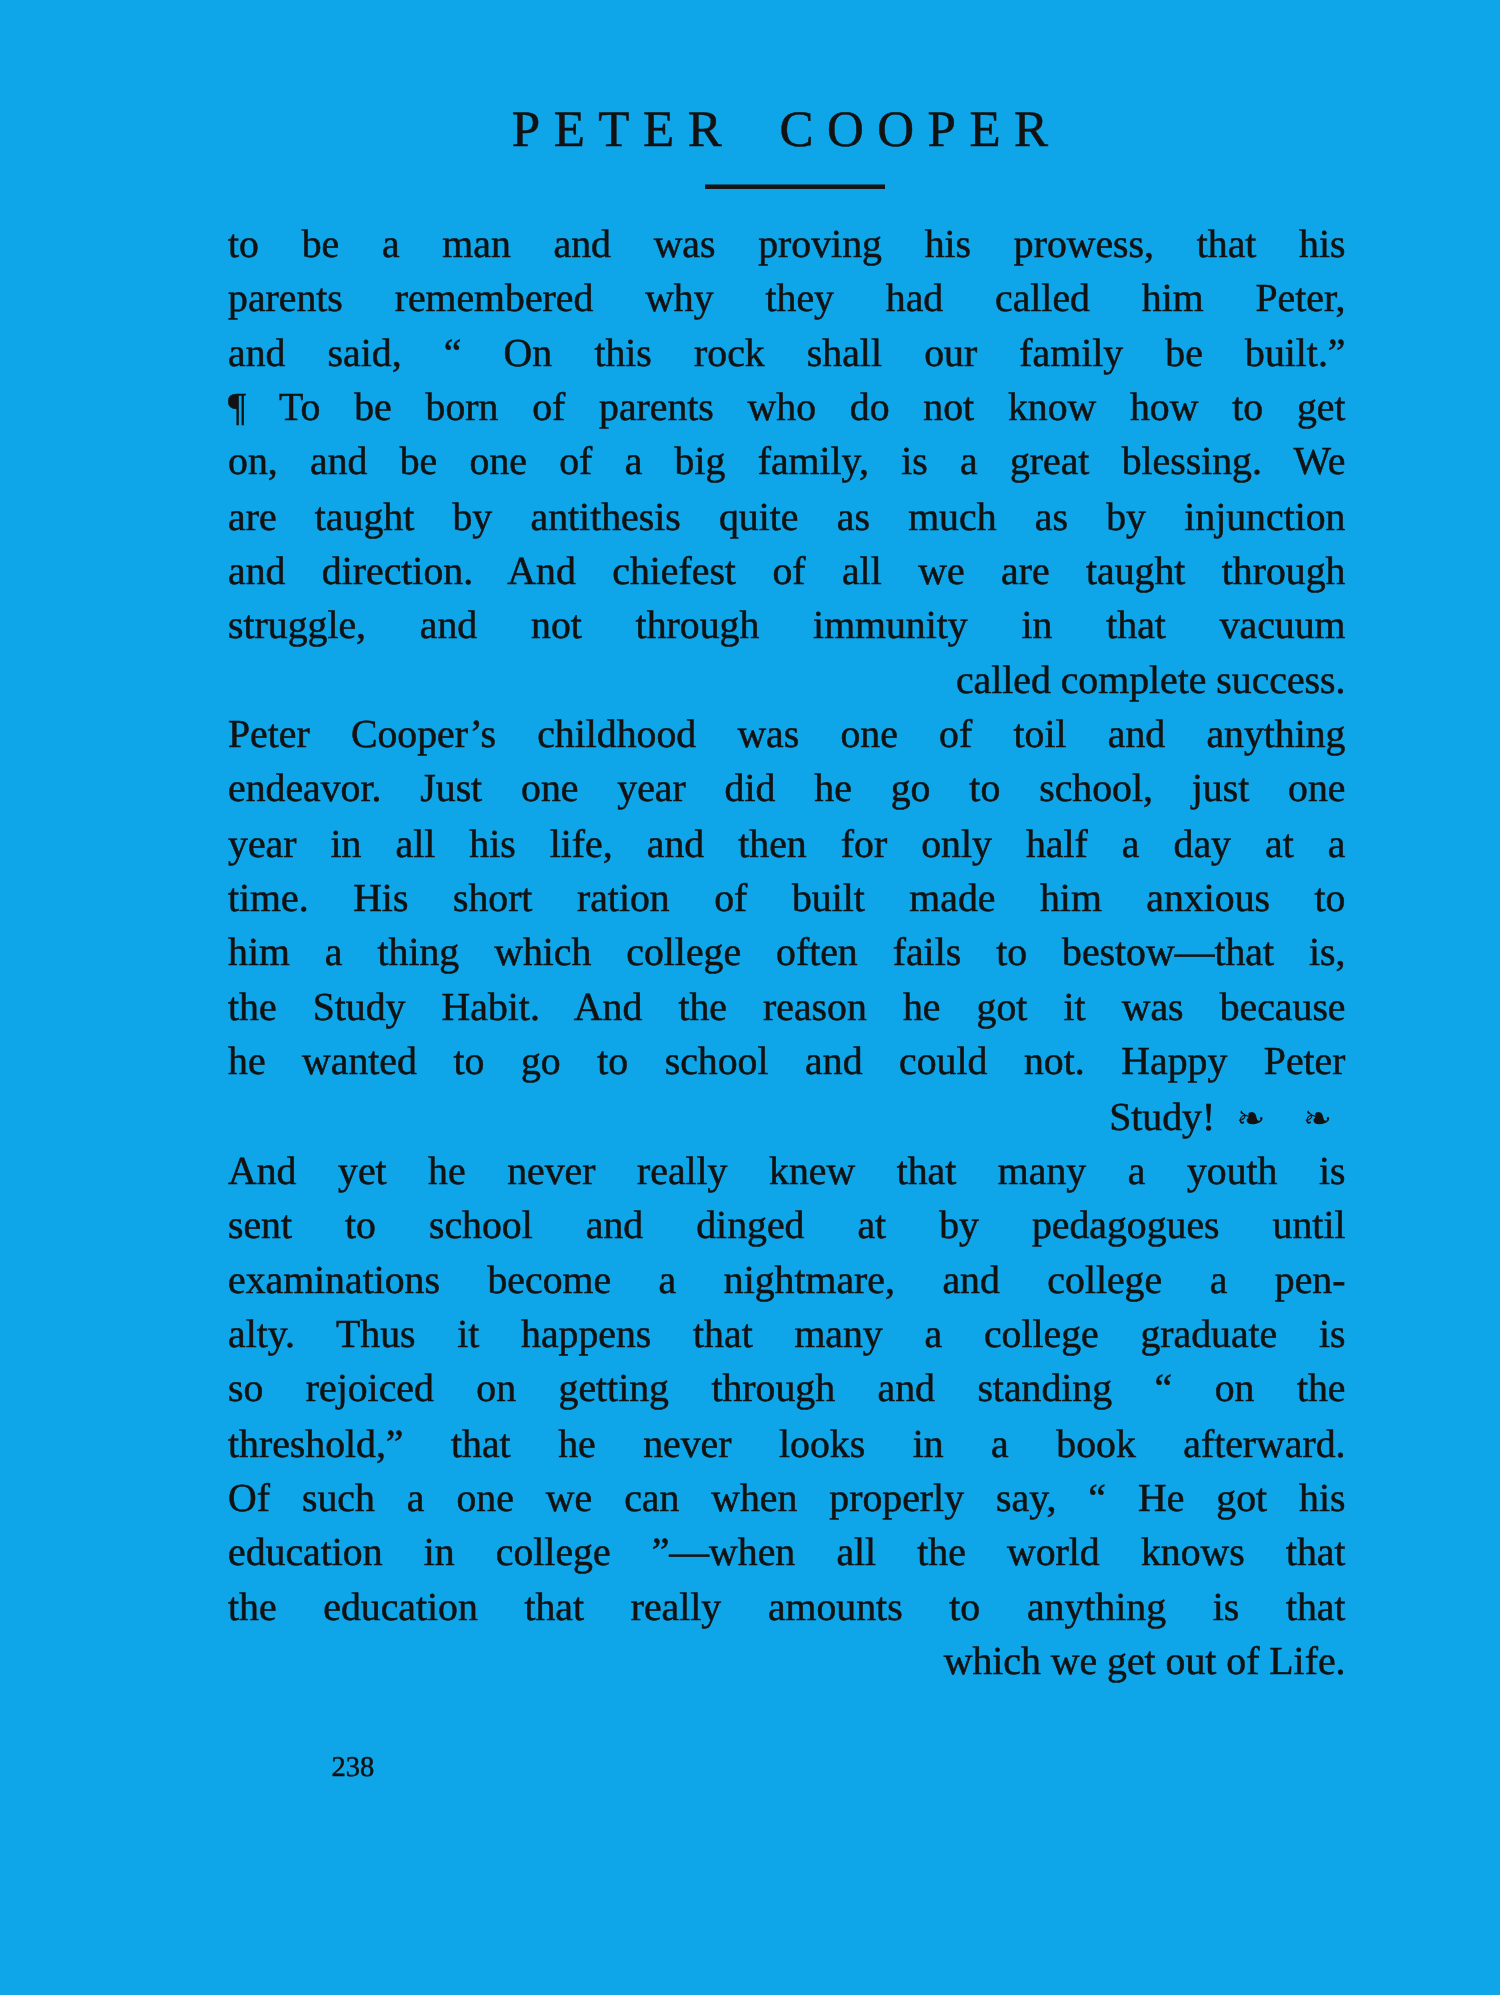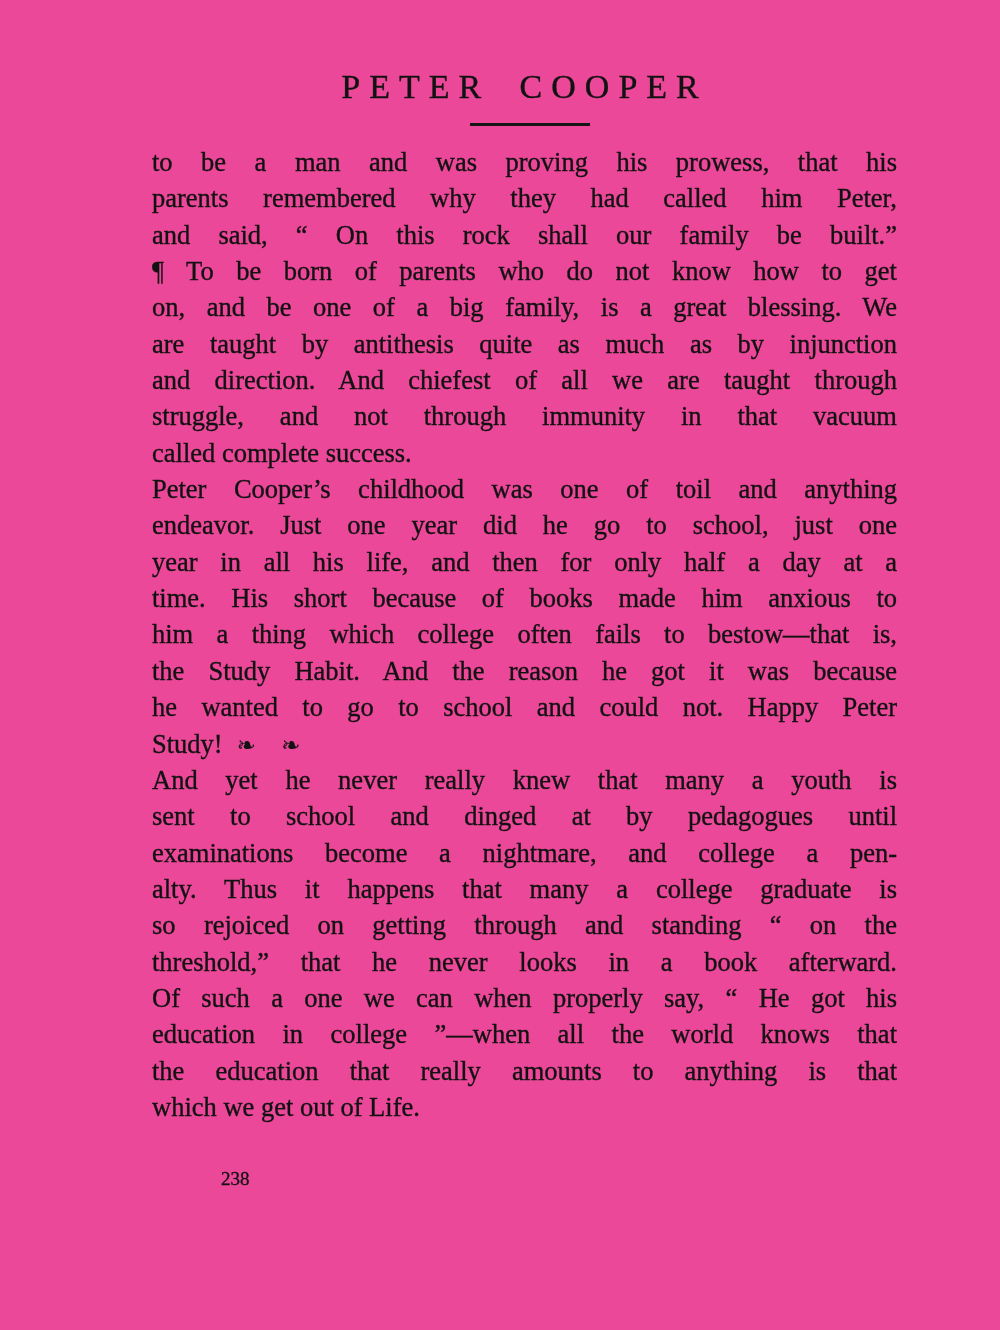--- a/index.html
+++ b/index.html
@@ -4,21 +4,21 @@
 <style>
   html, body {
     margin: 0;
     padding: 0;
     background: #ffffff;
   }
   .page {
     position: relative;
     width: 1000px;
     height: 1330px;
-    background: #ec4899;
+    background: #0ea5e9;
     font-family: "Liberation Serif", "DejaVu Serif", serif;
     color: #121212;
     overflow: hidden;
     -webkit-text-stroke: 0.35px #121212;
   }
   .title {
     position: absolute;
     top: 68px;
     left: 152px;
     width: 745px;
@@ -48,21 +48,21 @@
   .line {
     height: 36.35px;
     line-height: 36.35px;
     overflow: hidden;
   }
   .line.j {
     text-align: justify;
     text-align-last: justify;
   }
   .line.l {
-    text-align: left;
+    text-align: right;
   }
   .orn {
     font-family: "DejaVu Sans", sans-serif;
     font-size: 23px;
     margin-left: 14px;
     letter-spacing: 9px;
     -webkit-text-stroke: 0;
   }
   .pagenum {
     position: absolute;
@@ -84,21 +84,21 @@
       <div class="line j"><span>and said, “ On this rock shall our family be built.”</span></div>
       <div class="line j"><span>¶ To be born of parents who do not know how to get</span></div>
       <div class="line j"><span>on, and be one of a big family, is a great blessing. We</span></div>
       <div class="line j"><span>are taught by antithesis quite as much as by injunction</span></div>
       <div class="line j"><span>and direction. And chiefest of all we are taught through</span></div>
       <div class="line j"><span>struggle, and not through immunity in that vacuum</span></div>
       <div class="line l"><span>called complete success.</span></div>
       <div class="line j"><span>Peter Cooper’s childhood was one of toil and anything</span></div>
       <div class="line j"><span>endeavor. Just one year did he go to school, just one</span></div>
       <div class="line j"><span>year in all his life, and then for only half a day at a</span></div>
-      <div class="line j"><span>time. His short because of books made him anxious to</span></div>
+      <div class="line j"><span>time. His short ration of built made him anxious to</span></div>
       <div class="line j"><span>him a thing which college often fails to bestow—that is,</span></div>
       <div class="line j"><span>the Study Habit. And the reason he got it was because</span></div>
       <div class="line j"><span>he wanted to go to school and could not. Happy Peter</span></div>
       <div class="line l"><span>Study!</span><span class="orn">❧ ❧</span></div>
       <div class="line j"><span>And yet he never really knew that many a youth is</span></div>
       <div class="line j"><span>sent to school and dinged at by pedagogues until</span></div>
       <div class="line j"><span>examinations become a nightmare, and college a pen-</span></div>
       <div class="line j"><span>alty. Thus it happens that many a college graduate is</span></div>
       <div class="line j"><span>so rejoiced on getting through and standing “ on the</span></div>
       <div class="line j"><span>threshold,” that he never looks in a book afterward.</span></div>

